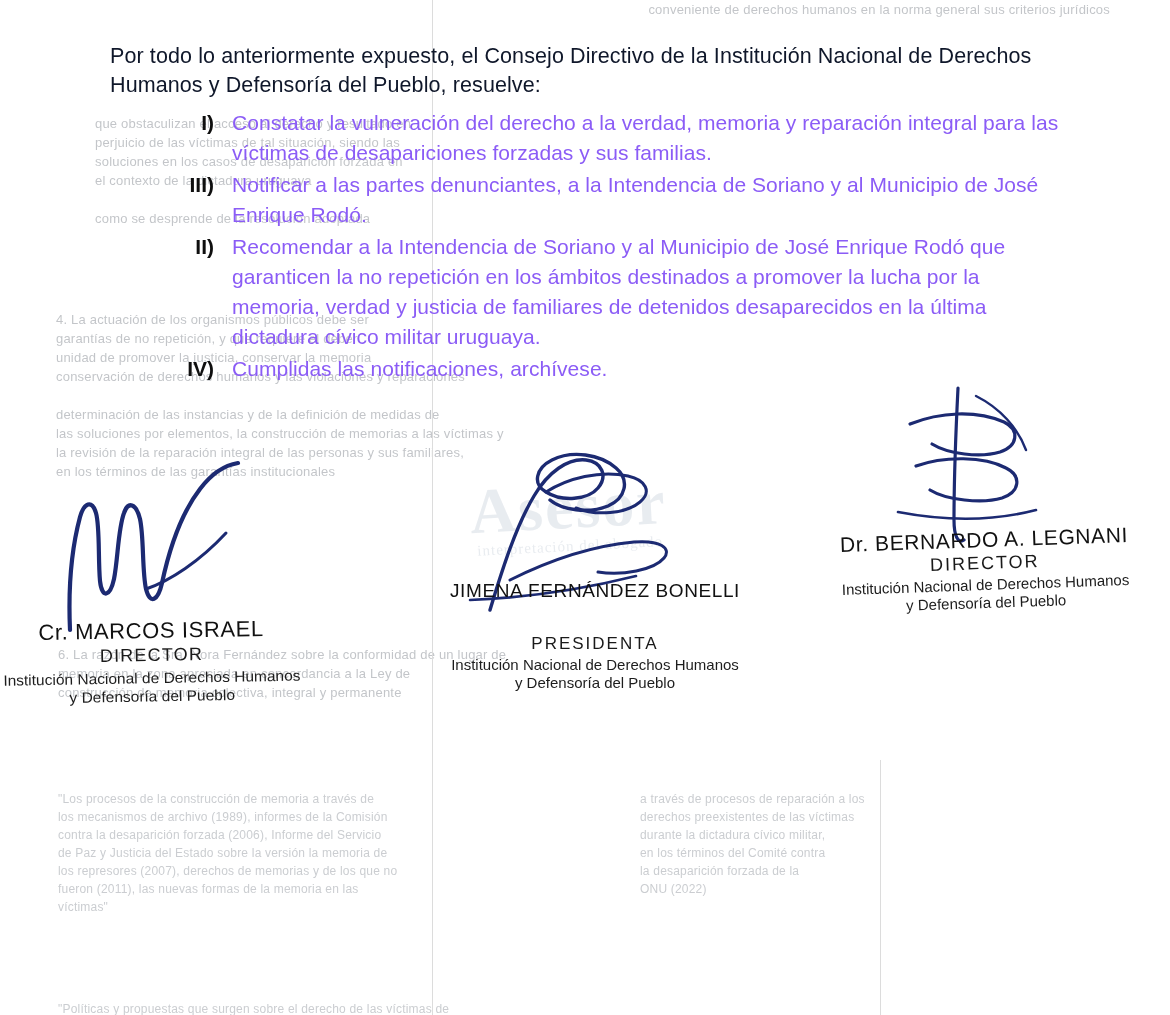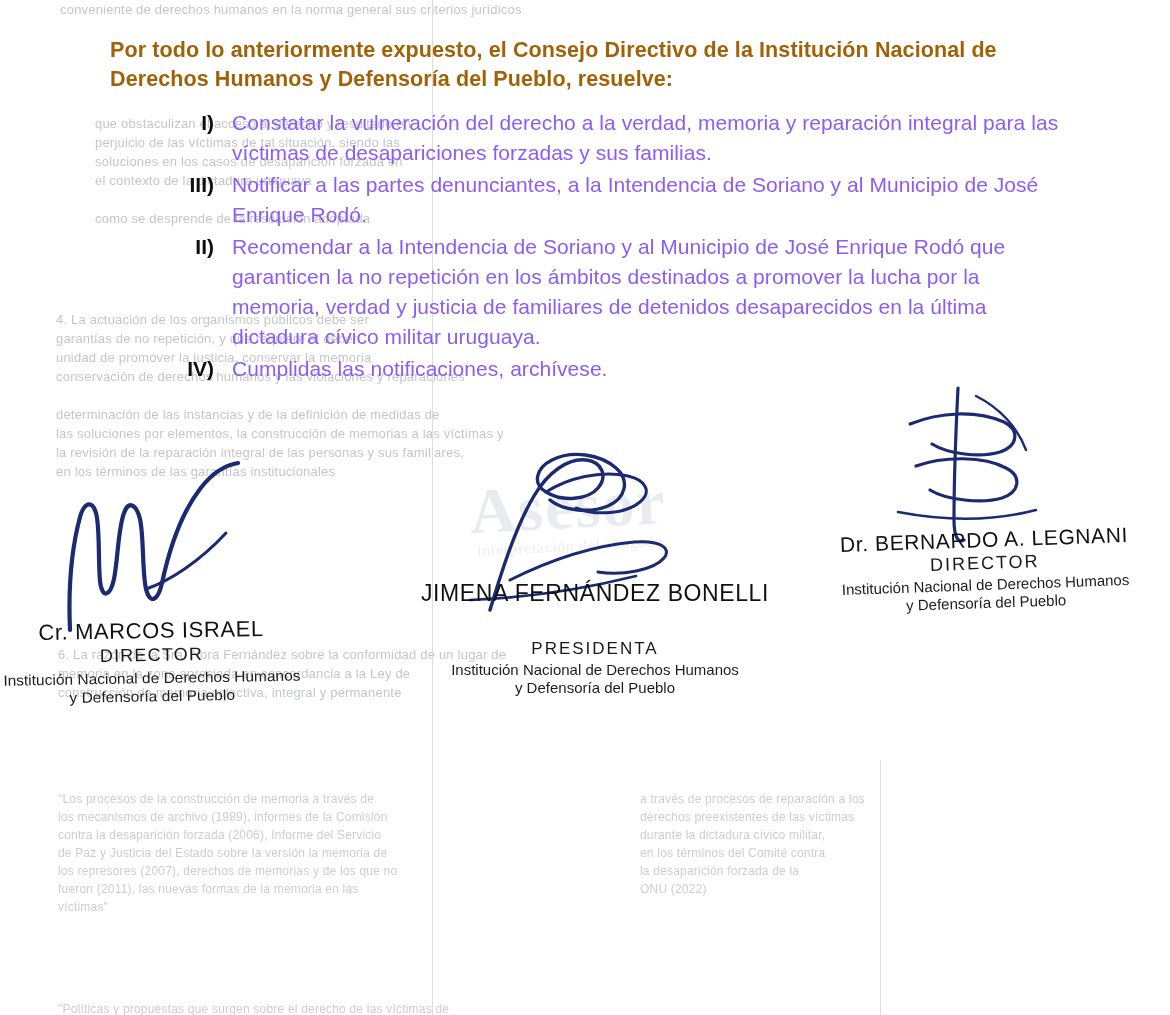--- a/index.html
+++ b/index.html
@@ -43,26 +43,26 @@
 
   
   .doc {
     position: absolute;
     left: 0; top: 0;
     width: 1170px;
   }
   .lead {
     position: absolute;
     left: 110px;
-    top: 36px;
+    top: 42px;
     width: 960px;
     font-size: 21.5px;
     line-height: 29px;
-    font-weight: bold;
-    color: #a16207;
+    font-weight: normal;
+    color: #0f172a;
     letter-spacing: .1px;
   }
   .items {
     position: absolute;
     left: 110px;
     top: 108px;
     width: 960px;
   }
   .item {
     display: flex;
@@ -111,21 +111,21 @@
     color: #1d1d1d;
     margin-top: 2px;
     white-space: pre-line;
   }
 
   #sig-left  { left: -8px;  top: 618px; width: 320px; }
   #sig-left .sig-name  { font-size: 22px; }
   #sig-left .sig-org   { transform: scaleY(.96); }
 
   #sig-center { left: 420px; top: 580px; width: 350px; }
-  #sig-center .sig-name { font-size: 23px; }
+  #sig-center .sig-name { font-size: 19px; }
   #sig-center .sig-role { font-size: 17px; letter-spacing: 2px; margin-top: 32px; }
   #sig-center .sig-org  { font-size: 15px; line-height: 18px; }
 
   #sig-right { left: 805px; top: 528px; width: 360px; }
   #sig-right .sig-name { font-size: 21px; }
   #sig-right .sig-role { font-size: 18px; letter-spacing: 2px; }
   #sig-right .sig-org  { font-size: 15px; line-height: 18px; }
 
   
   #sig-right .inner { display: inline-block; transform: rotate(-2deg); }
@@ -153,21 +153,21 @@
     font-size: 15px;
     font-weight: normal;
     letter-spacing: 1px;
     text-align: center;
     margin-top: -6px;
   }
 </style>
 </head>
 <body>
 
-<div class="bleed small" style="left:60px; top:0px; width:1050px; text-align:left;">conveniente de derechos humanos en la norma general sus criterios jurídicos</div>
+<div class="bleed small" style="left:60px; top:0px; width:1050px; text-align:right;">conveniente de derechos humanos en la norma general sus criterios jurídicos</div>
 
 <div class="bleed small" style="left:95px; top:114px; width:420px;">que obstaculizan el acceso al derecho y resultado en
 perjuicio de las víctimas de tal situación, siendo las
 soluciones en los casos de desaparición forzada en
 el contexto de la dictadura uruguaya
 
 como se desprende de la resolución adoptada</div>
 
 <div class="bleed small" style="left:56px; top:310px; width:1030px;">4. La actuación de los organismos públicos debe ser
 garantías de no repetición, y que requiere el deber

